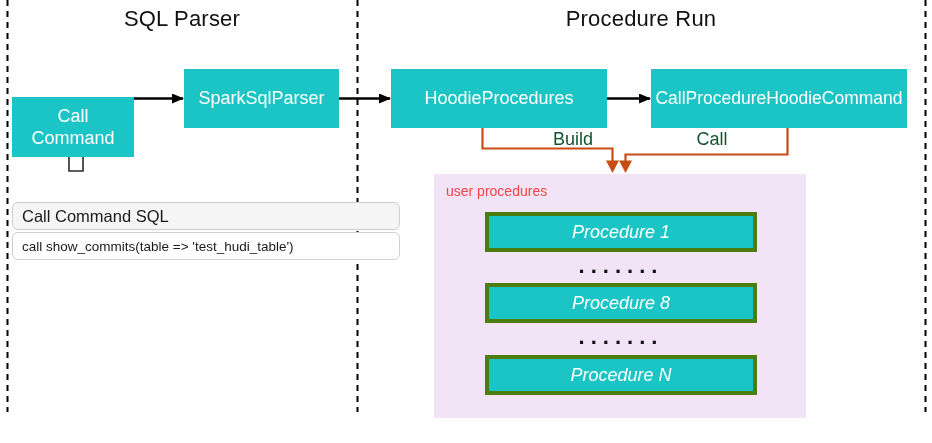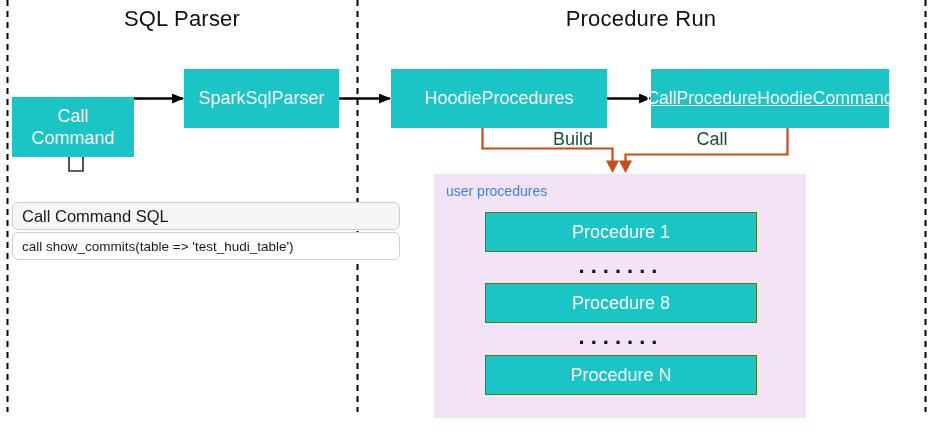--- a/index.html
+++ b/index.html
@@ -7,32 +7,32 @@
   #canvas{position:relative;width:932px;height:443px;background:#ffffff;overflow:hidden;}
   #connector-layer{position:absolute;left:0;top:0;width:932px;height:443px;pointer-events:none;}
 
   .section-title{position:absolute;top:6px;font-size:22px;color:#111;text-align:center;
     letter-spacing:.2px;}
   .title-left{left:7px;width:350px;}
   .title-right{left:357px;width:568px;}
 
   .node{position:absolute;background:#1cc5c5;color:#fff;display:flex;align-items:center;
     justify-content:center;text-align:center;font-size:18px;font-weight:500;line-height:1.25;}
-  .node-border{border:1px solid #4d7c0f;box-sizing:border-box;}
+  .node-border{border:4px solid #4d7c0f;box-sizing:border-box;font-style:italic;}
 
   .edge-label{position:absolute;font-size:18px;color:#14532d;text-align:center;}
 
   .sql-panel-row{position:absolute;left:12px;width:388px;box-sizing:border-box;
     border:1px solid #cfcfcf;border-radius:6px;background:#ffffff;display:flex;align-items:center;
     padding-left:9px;font-size:13.5px;color:#1a1a1a;white-space:nowrap;overflow:hidden;margin-top:28px;}
   .sql-panel-header{background:#f5f5f5;font-size:16.5px;}
 
   .user-proc-panel{position:absolute;left:434px;top:174px;width:372px;height:244px;
     background:#f2e4f6;}
-  .user-proc-label{position:absolute;left:446px;top:183px;font-size:14px;color:#3b82f6;}
+  .user-proc-label{position:absolute;left:446px;top:183px;font-size:14px;color:#ef4444;}
   .proc-node{left:485px;width:272px;height:40px;font-size:18px;}
   .dots-row{position:absolute;left:485px;width:272px;text-align:center;font-weight:bold;
     font-size:22px;letter-spacing:6px;color:#111;line-height:24px;height:24px;}
 </style>
 </head>
 <body>
 
 <div id="canvas">
 
   <svg id="connector-layer" viewBox="0 0 932 443" xmlns="http://www.w3.org/2000/svg">
@@ -58,21 +58,21 @@
 
     <polygon points="76,134 91,153 83,153 83,171 69,171 69,153 61,153" fill="#ffffff" stroke="#2b2b2b" stroke-width="1.6" stroke-linejoin="miter"></polygon>
   </svg>
 
   <div class="section-title title-right">Procedure Run</div>
   <div class="section-title title-left">SQL Parser</div>
 
   <div class="node" style="left:12px;top:69px;width:122px;height:60px;padding:0 14px;box-sizing:border-box;margin-top:28px;">Call Command</div>
   <div class="node" style="left:184px;top:69px;width:155px;height:59px;">SparkSqlParser</div>
   <div class="node" style="left:391px;top:69px;width:216px;height:59px;">HoodieProcedures</div>
-  <div class="node" style="left:651px;top:69px;width:238px;height:59px;font-size:17.5px;text-decoration:underline;">CallProcedureHoodieCommand</div>
+  <div class="node" style="left:651px;top:69px;width:256px;height:59px;font-size:17.5px;">CallProcedureHoodieCommand</div>
 
   <div class="edge-label" style="left:540px;top:129px;width:66px;">Build</div>
   <div class="edge-label" style="left:682px;top:129px;width:60px;">Call</div>
 
   <div class="sql-panel-row sql-panel-header" style="top:174px;height:28px;">Call Command SQL</div>
   <div class="sql-panel-row" style="top:204px;height:28px;">call show_commits(table =&gt; 'test_hudi_table')</div>
 
   <div class="user-proc-panel"></div>
   <div class="user-proc-label">user procedures</div>
 

